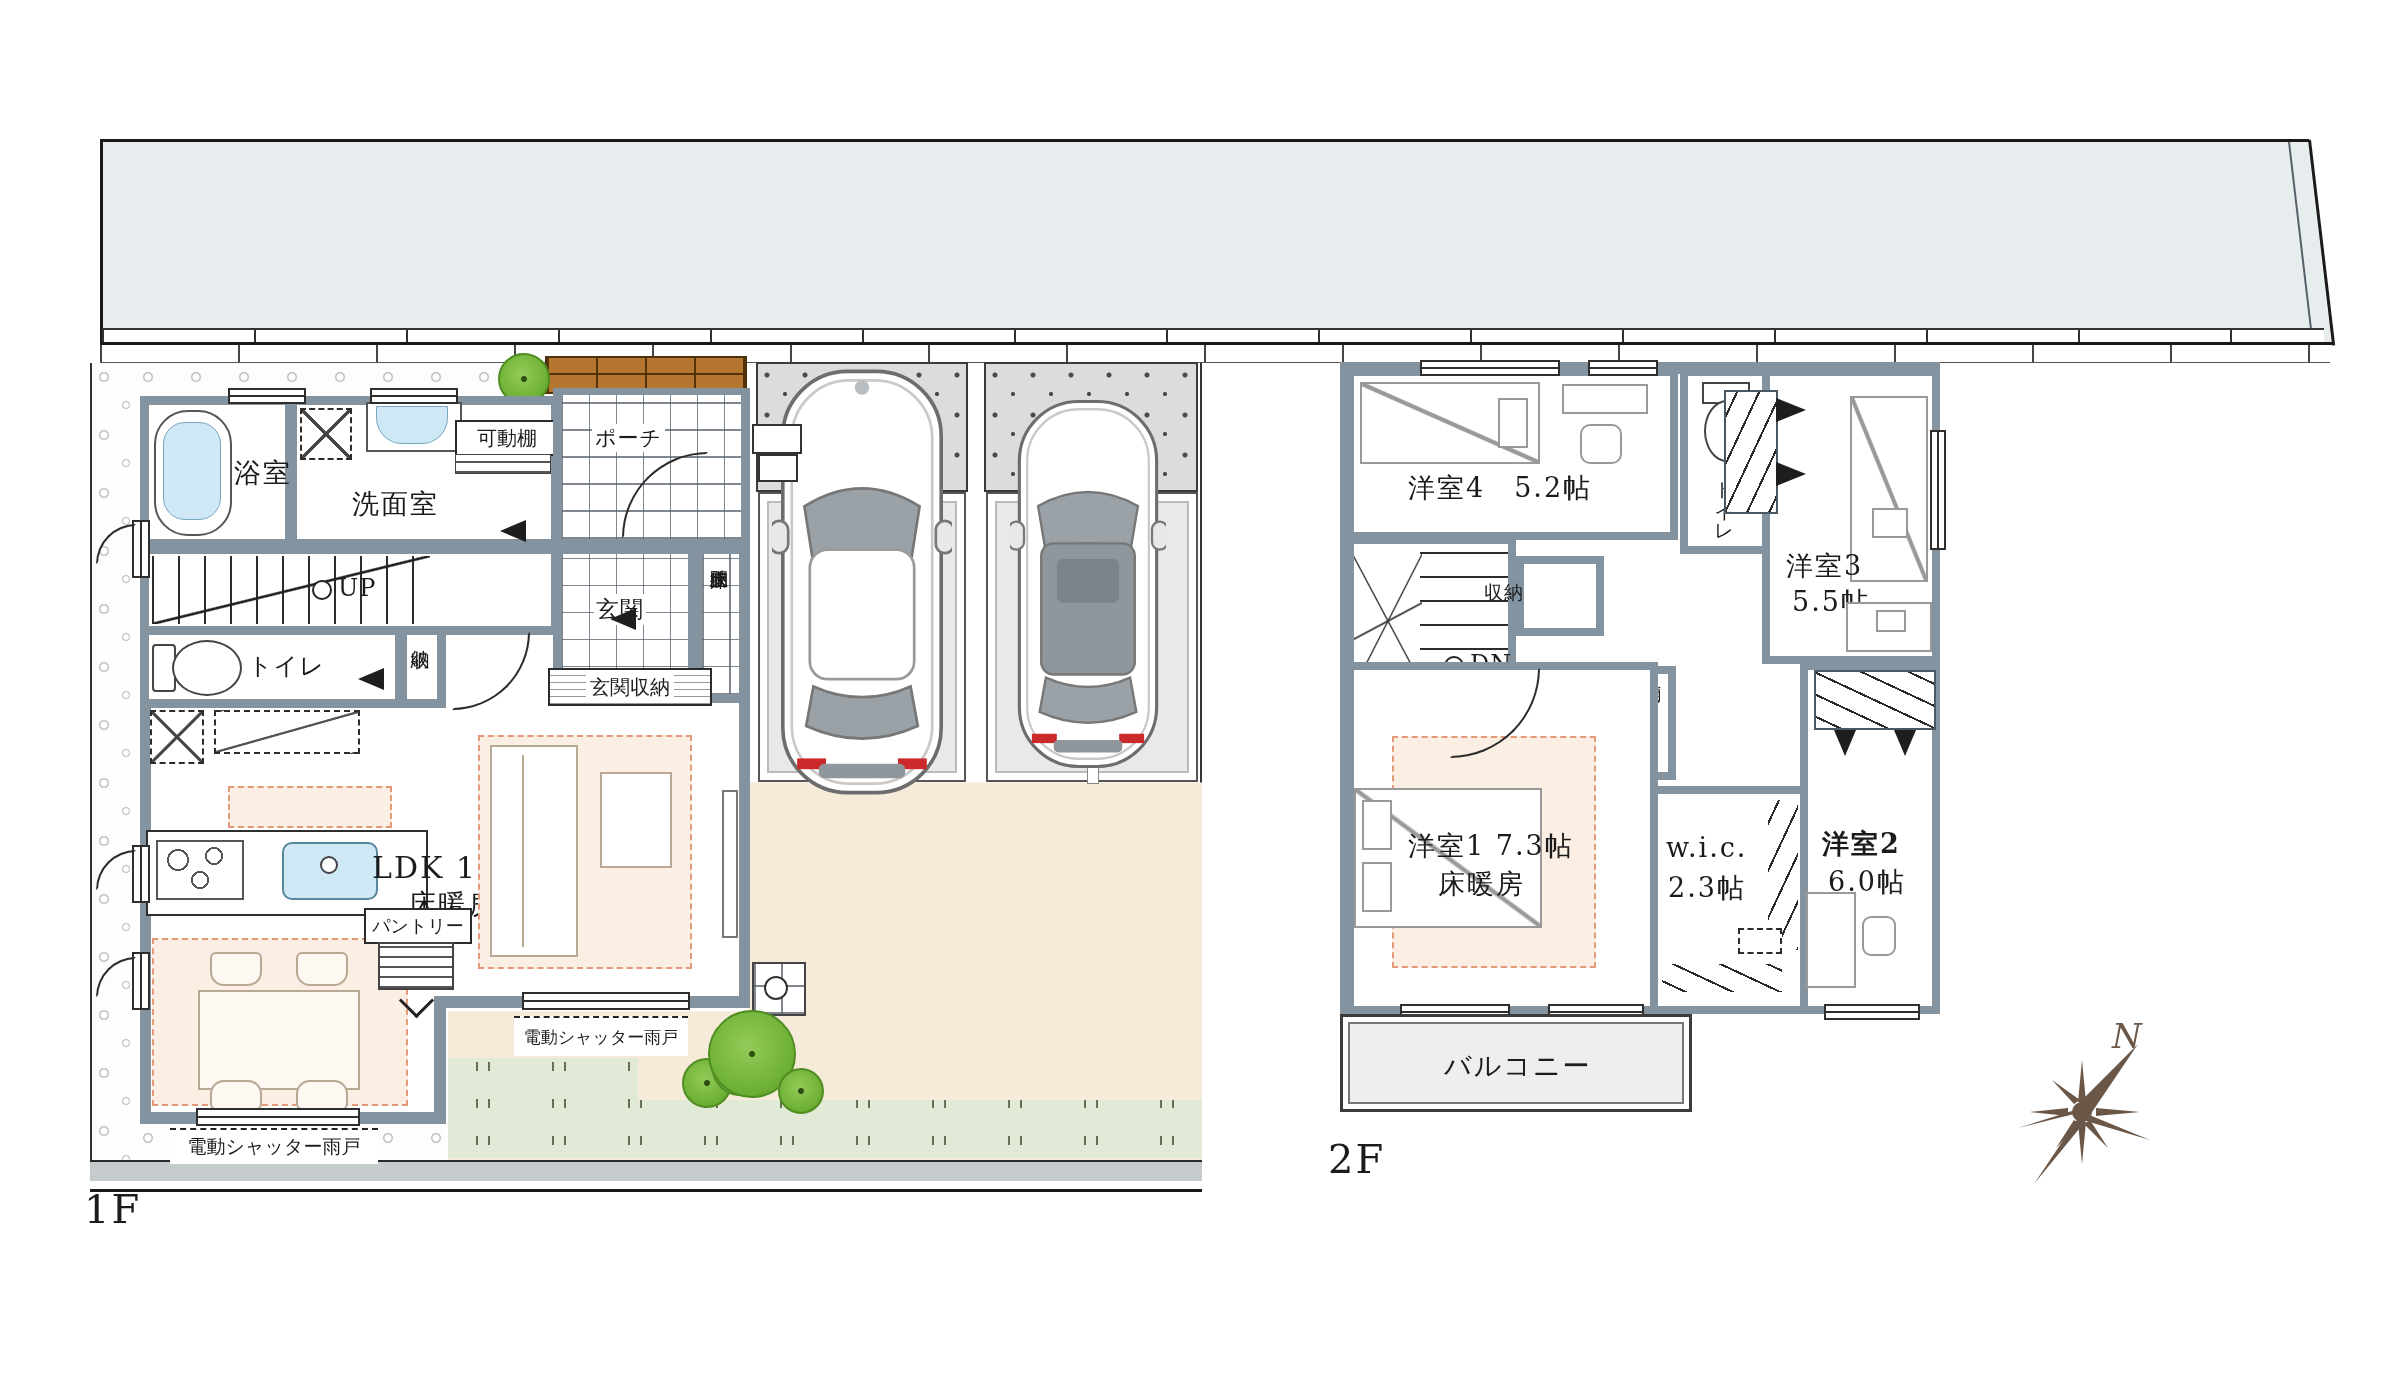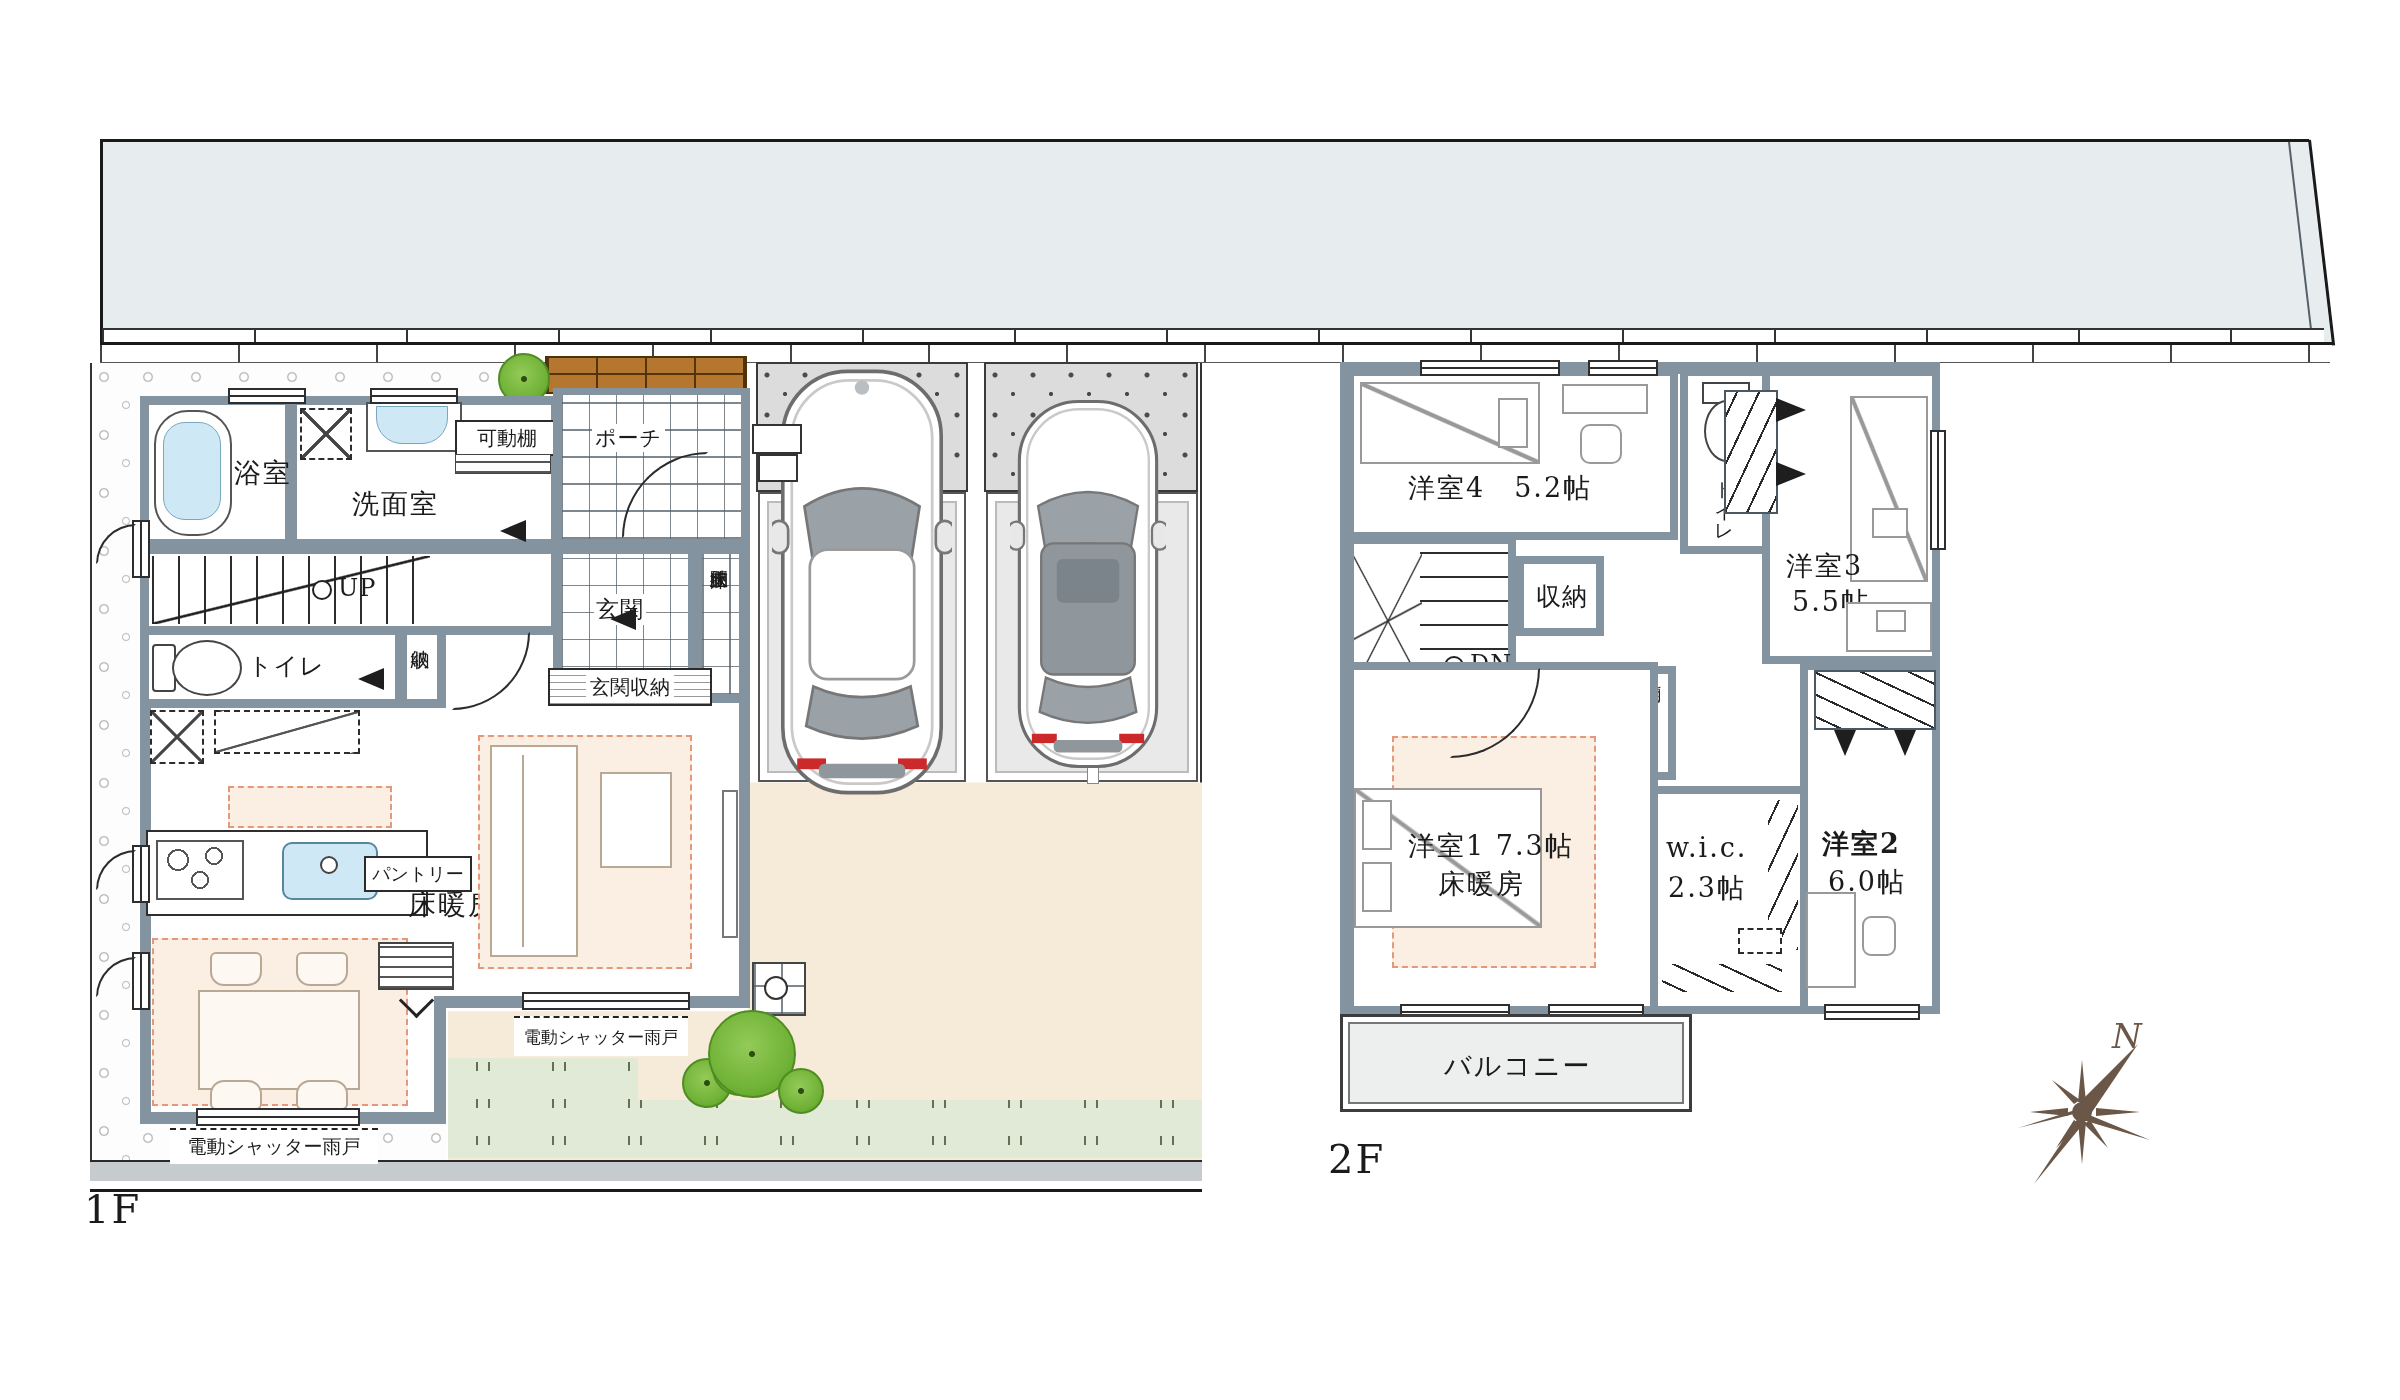--- a/index.html
+++ b/index.html
@@ -186,21 +186,21 @@
   <div class="beige-furn" style="left:210px;top:1080px;width:52px;height:30px;border-radius:14px 14px 6px 6px;"></div>
   <div class="beige-furn" style="left:296px;top:1080px;width:52px;height:30px;border-radius:14px 14px 6px 6px;"></div>
 
   <div class="heat" style="left:478px;top:735px;width:214px;height:234px;"></div>
   <div class="beige-furn" style="left:490px;top:745px;width:88px;height:212px;background:#fff;"></div>
   <div class="abs" style="left:522px;top:755px;width:2px;height:192px;background:#b9a893;"></div>
   <div class="beige-furn" style="left:600px;top:772px;width:72px;height:96px;background:#fff;"></div>
   <div class="furn" style="left:722px;top:790px;width:16px;height:148px;border-color:#777;"></div>
   <div class="arc" style="left:452px;top:632px;width:78px;height:78px;border-color:transparent #2b2b2b #2b2b2b transparent;border-bottom-right-radius:100%;"></div>
 
-  <div class="tag" style="left:364px;top:856px;width:96px;height:30px;font-size:18px;">パントリー</div>
+  <div class="tag" style="left:364px;top:908px;width:96px;height:30px;font-size:18px;">パントリー</div>
   <div class="abs shelfband" style="left:378px;top:942px;width:72px;height:44px;border:2px solid #444;background-color:#fff;"></div>
   <div class="abs" style="left:404px;top:988px;width:22px;height:22px;border-right:3px solid #222;border-bottom:3px solid #222;transform:rotate(45deg);"></div>
 
   <div class="abs tilefloor" style="left:752px;top:962px;width:50px;height:50px;border:2px solid #444;"></div>
   <div class="abs" style="left:764px;top:976px;width:20px;height:20px;border:2px solid #333;border-radius:50%;background:#fff;"></div>
 
   <div class="win" style="left:196px;top:1108px;width:164px;height:18px;"></div>
   <div class="win" style="left:522px;top:992px;width:168px;height:18px;"></div>
   <div class="winv" style="left:132px;top:520px;width:18px;height:58px;"></div>
   <div class="winv" style="left:132px;top:845px;width:18px;height:58px;"></div>
@@ -246,21 +246,21 @@
   <div class="furn" style="left:1876px;top:610px;width:30px;height:22px;border-color:#999;"></div>
 
   <div class="room" style="left:1346px;top:536px;width:170px;height:170px;border-width:8px;"></div>
   <div class="abs" style="left:1420px;top:544px;width:88px;height:154px;background-image:repeating-linear-gradient(0deg,#2c2c2c 0 2px,transparent 2px 24px);"></div>
   <div class="abs" style="left:1354px;top:544px;width:68px;height:154px;
        background-image:linear-gradient(62deg,transparent 49%,#2c2c2c 50%,transparent 51%),linear-gradient(117deg,transparent 49%,#2c2c2c 50%,transparent 51%),linear-gradient(152deg,transparent 49%,#2c2c2c 50%,transparent 51%);"></div>
   <div class="abs" style="left:1444px;top:656px;width:16px;height:16px;border:2px solid #222;border-radius:50%;background:#fff;"></div>
   <div class="lbl-sm" style="left:1470px;top:650px;font-size:24px;">DN</div>
 
   <div class="room" style="left:1516px;top:556px;width:88px;height:80px;border-width:8px;"></div>
-  <div class="lbl-sm" style="left:1536px;top:580px;font-size:25px;">収納</div>
+  <div class="lbl-sm" style="left:1484px;top:580px;font-size:19px;">収納</div>
 
   <div class="abs" style="left:1636px;top:666px;width:40px;height:114px;background:#fff;border:8px solid #8493a0;box-sizing:border-box;"></div>
   <div class="vlbl" style="left:1642px;top:674px;font-size:16px;letter-spacing:0;">可動棚</div>
 
   <div class="room" style="left:1346px;top:662px;width:312px;height:352px;border-width:8px;"></div>
   <div class="heat" style="left:1392px;top:736px;width:204px;height:232px;"></div>
   <div class="furn" style="left:1354px;top:788px;width:188px;height:140px;border-color:#999;background-image:linear-gradient(to top right,transparent 48.5%,#999 49.5%,#999 50.5%,transparent 51.5%);"></div>
   <div class="furn" style="left:1362px;top:800px;width:30px;height:50px;border-color:#999;"></div>
   <div class="furn" style="left:1362px;top:862px;width:30px;height:50px;border-color:#999;"></div>
   <div class="lbl" style="left:1408px;top:828px;">洋室1  7.3帖</div>

